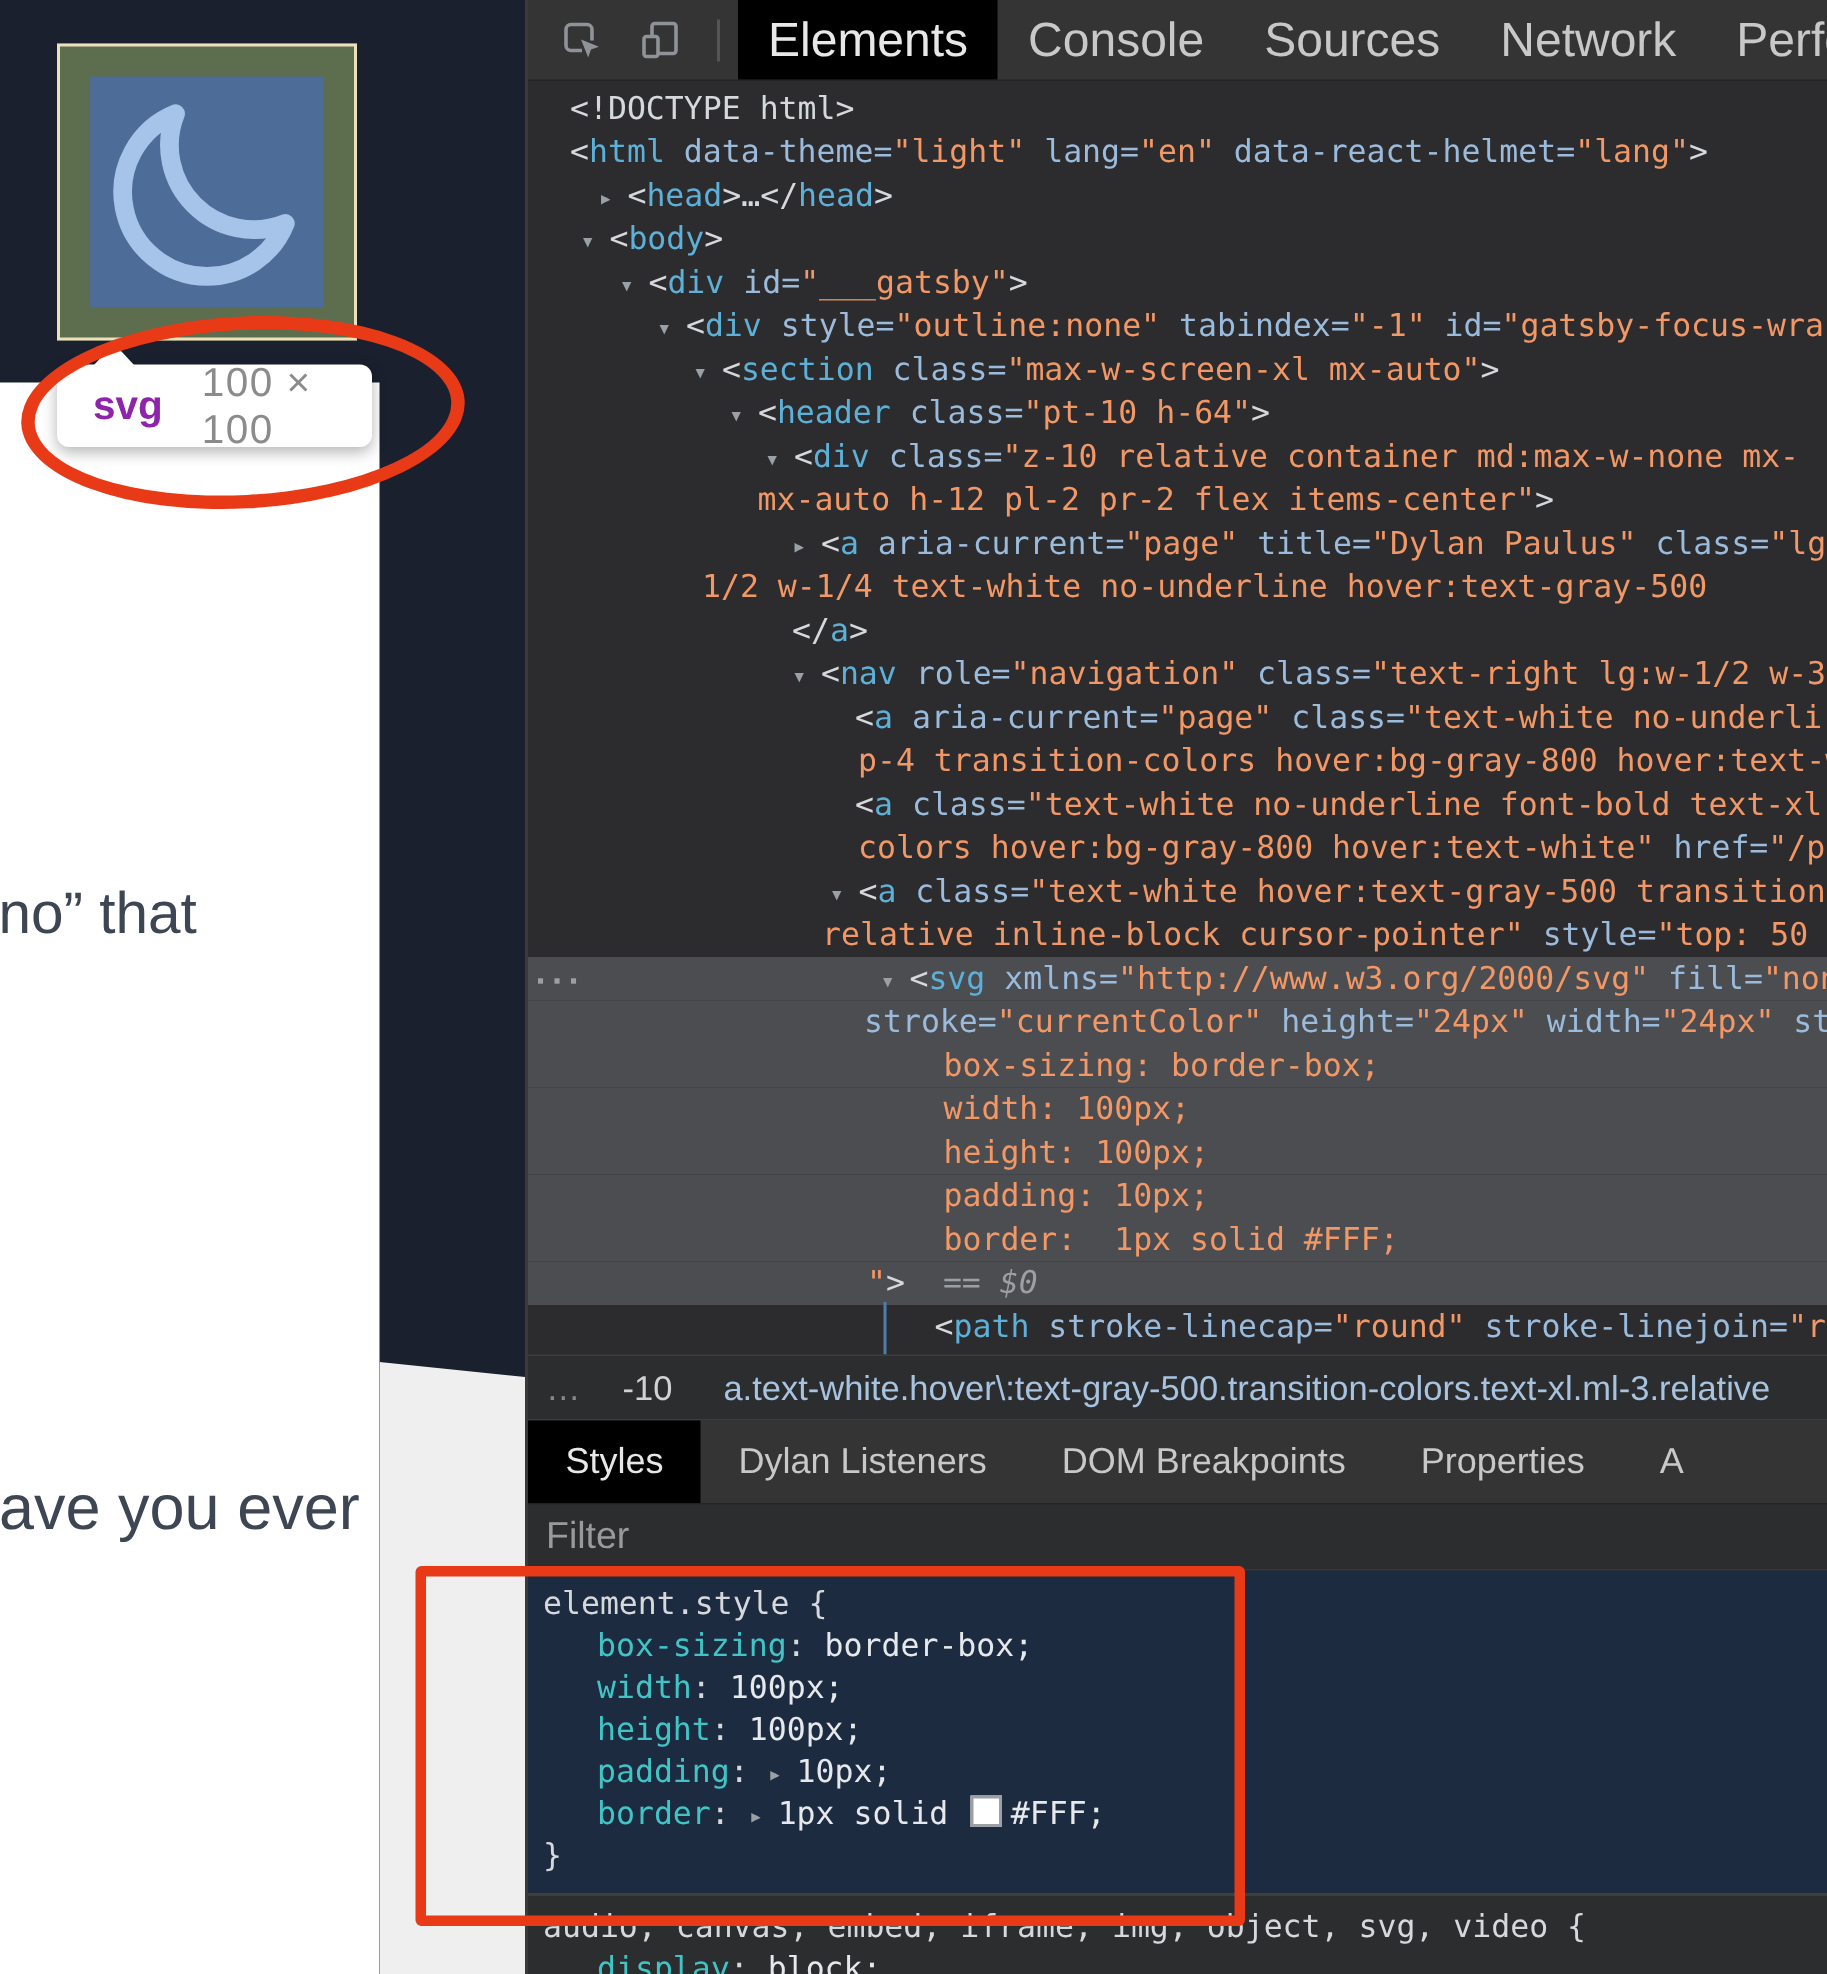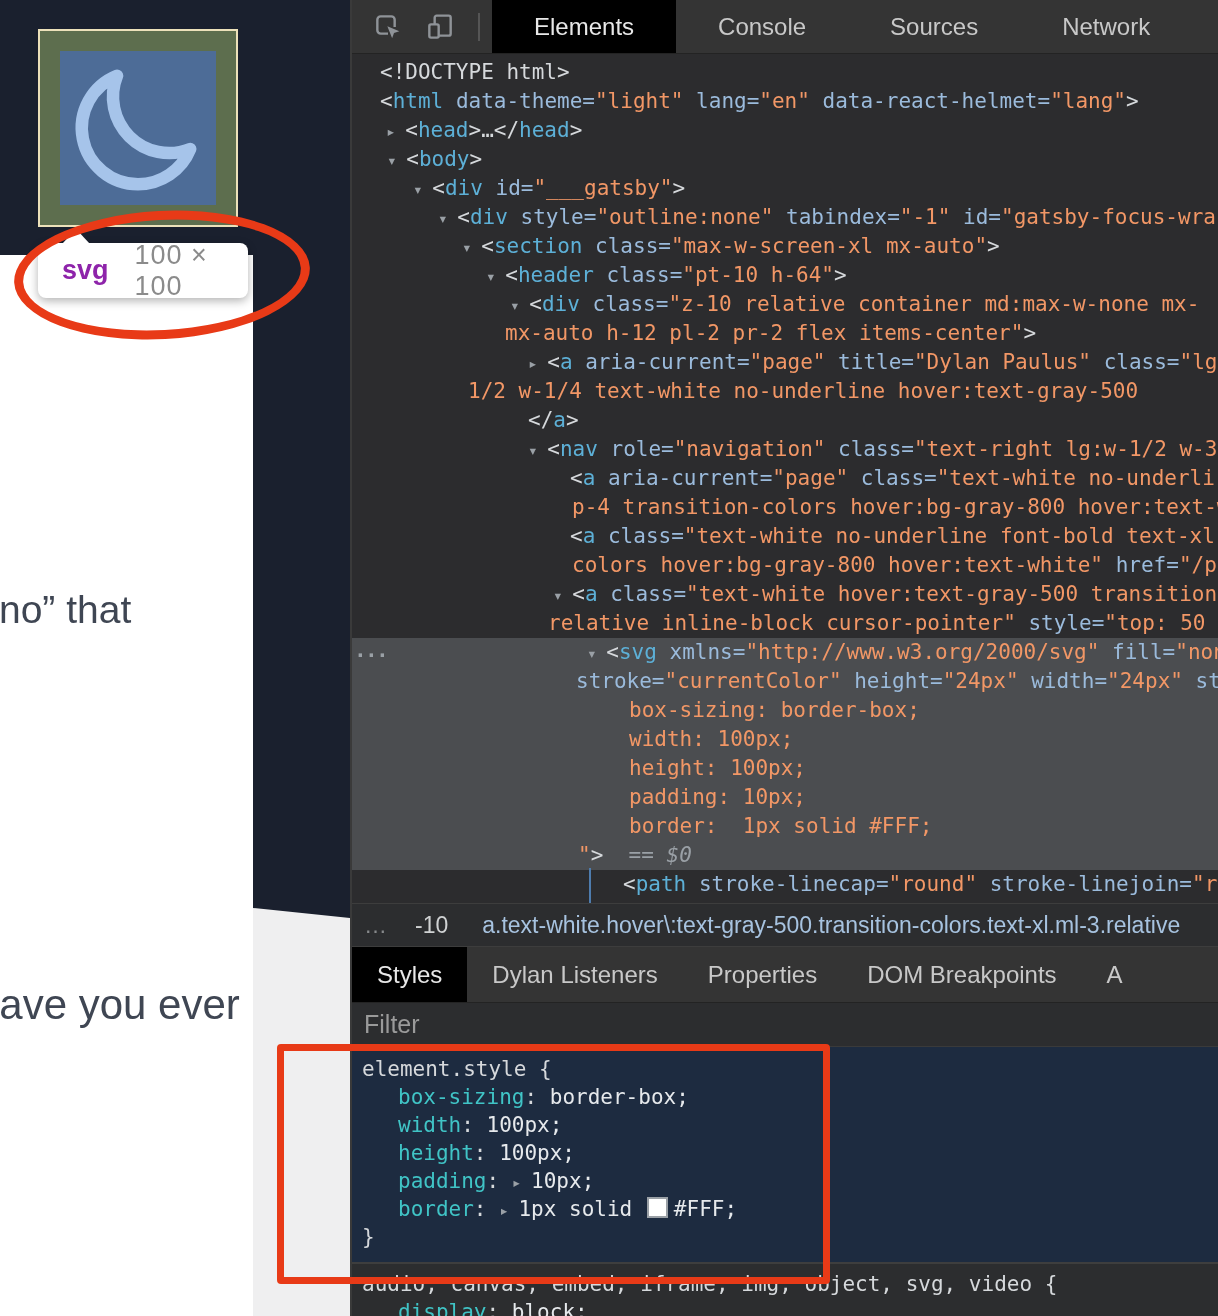--- a/index.html
+++ b/index.html
@@ -37,21 +37,21 @@
            border-radius:4px;z-index:9;}
 
   
   .devtools{position:absolute;left:350px;top:0;width:868px;height:1316px;background:#2c2c2e;
             border-left:2px solid #3a3a3a;box-sizing:border-box;}
   .toolbar{position:absolute;left:0;top:0;width:100%;height:53px;background:#343434;
            border-bottom:1px solid #232323;display:flex;align-items:center;}
   .tb-icon{width:32px;height:32px;margin-left:20px;flex:none;}
   .tb-sep{width:2px;height:28px;background:#555;margin-left:22px;flex:none;}
   .tabs{display:flex;height:53px;margin-left:12px;}
-  .tab{display:flex;align-items:center;padding:0 42px;font-size:24px;color:#c8c8c8;}
+  .tab{display:flex;align-items:center;padding:0 20px;font-size:32px;color:#c8c8c8;}
   .tab.active{background:#000;color:#e8e8e8;}
 
   
   .tree{position:absolute;left:0;top:58px;width:100%;}
   .cline{height:29px;line-height:29px;white-space:pre;overflow:hidden;
          font-family:"DejaVu Sans Mono",monospace;font-size:21px;color:#d6d9dc;}
   .selrow{background:#4b4d50;}
   .cl-p{color:#d6d9dc;}
   .cl-tag{color:#5db0d7;}
   .cl-attr{color:#9bbbdc;}
@@ -142,21 +142,21 @@
         <div class="tab">Console</div>
         <div class="tab">Sources</div>
         <div class="tab">Network</div>
         <div class="tab">Performance</div>
       </div>
     </div>
 
     <div class="tree">
         <div class="cline" style="padding-left: 28px;"><span class="cl-p">&lt;!DOCTYPE html&gt;</span></div>
         <div class="cline" style="padding-left: 28px;"><span class="cl-p">&lt;</span><span class="cl-tag">html</span><span class="cl-attr"> data-theme=</span><span class="cl-str">"light"</span><span class="cl-attr"> lang=</span><span class="cl-str">"en"</span><span class="cl-attr"> data-react-helmet=</span><span class="cl-str">"lang"</span><span class="cl-p">&gt;</span></div>
-        <div class="cline" style="padding-left: 34px;"><span class="cl-arr">▸ </span><span class="cl-p">&lt;</span><span class="cl-tag">head</span><span class="cl-p">&gt;…&lt;/</span><span class="cl-tag">head</span><span class="cl-p">&gt;</span></div>
+        <div class="cline" style="padding-left: 47px;"><span class="cl-arr">▸ </span><span class="cl-p">&lt;</span><span class="cl-tag">head</span><span class="cl-p">&gt;…&lt;/</span><span class="cl-tag">head</span><span class="cl-p">&gt;</span></div>
         <div class="cline" style="padding-left: 35px;"><span class="cl-arr">▾ </span><span class="cl-p">&lt;</span><span class="cl-tag">body</span><span class="cl-p">&gt;</span></div>
         <div class="cline" style="padding-left: 61px;"><span class="cl-arr">▾ </span><span class="cl-p">&lt;</span><span class="cl-tag">div</span><span class="cl-attr"> id=</span><span class="cl-str">"___gatsby"</span><span class="cl-p">&gt;</span></div>
         <div class="cline" style="padding-left: 86px;"><span class="cl-arr">▾ </span><span class="cl-p">&lt;</span><span class="cl-tag">div</span><span class="cl-attr"> style=</span><span class="cl-str">"outline:none"</span><span class="cl-attr"> tabindex=</span><span class="cl-str">"-1"</span><span class="cl-attr"> id=</span><span class="cl-str">"gatsby-focus-wra</span></div>
         <div class="cline" style="padding-left: 110px;"><span class="cl-arr">▾ </span><span class="cl-p">&lt;</span><span class="cl-tag">section</span><span class="cl-attr"> class=</span><span class="cl-str">"max-w-screen-xl mx-auto"</span><span class="cl-p">&gt;</span></div>
         <div class="cline" style="padding-left: 134px;"><span class="cl-arr">▾ </span><span class="cl-p">&lt;</span><span class="cl-tag">header</span><span class="cl-attr"> class=</span><span class="cl-str">"pt-10 h-64"</span><span class="cl-p">&gt;</span></div>
         <div class="cline" style="padding-left: 158px;"><span class="cl-arr">▾ </span><span class="cl-p">&lt;</span><span class="cl-tag">div</span><span class="cl-attr"> class=</span><span class="cl-str">"z-10 relative container md:max-w-none mx-</span></div>
         <div class="cline" style="padding-left: 153px;"><span class="cl-str">mx-auto h-12 pl-2 pr-2 flex items-center"</span><span class="cl-p">&gt;</span></div>
         <div class="cline" style="padding-left: 176px;"><span class="cl-arr">▸ </span><span class="cl-p">&lt;</span><span class="cl-tag">a</span><span class="cl-attr"> aria-current=</span><span class="cl-str">"page"</span><span class="cl-attr"> title=</span><span class="cl-str">"Dylan Paulus"</span><span class="cl-attr"> class=</span><span class="cl-str">"lg:w-</span></div>
         <div class="cline" style="padding-left: 116px;"><span class="cl-str">1/2 w-1/4 text-white no-underline hover:text-gray-500</span></div>
         <div class="cline" style="padding-left: 176px;"><span class="cl-p">&lt;/</span><span class="cl-tag">a</span><span class="cl-p">&gt;</span></div>
@@ -182,22 +182,22 @@
 
     <div class="crumbs">
       <span class="crumb-ellipsis">…</span>
       <span class="crumb-prev">-10</span>
       <span class="crumb-sel">a.text-white.hover\:text-gray-500.transition-colors.text-xl.ml-3.relative</span>
     </div>
 
     <div class="stabs">
       <div class="stab active">Styles</div>
       <div class="stab">Dylan Listeners</div>
+      <div class="stab">DOM Breakpoints</div>
       <div class="stab">Properties</div>
-      <div class="stab">DOM Breakpoints</div>
       <div class="stab">A</div>
     </div>
 
     <div class="filterbar">
       <span class="filter-text">Filter</span>
     </div>
 
     <div class="es">
         <div class="cline" style="padding-left: 10px;"><span class="cl-sel">element.style</span><span class="cl-p"> {</span></div>
         <div class="cline" style="padding-left: 46px;"><span class="cl-prop">box-sizing</span><span class="cl-p">: </span><span class="cl-val">border-box;</span></div>

